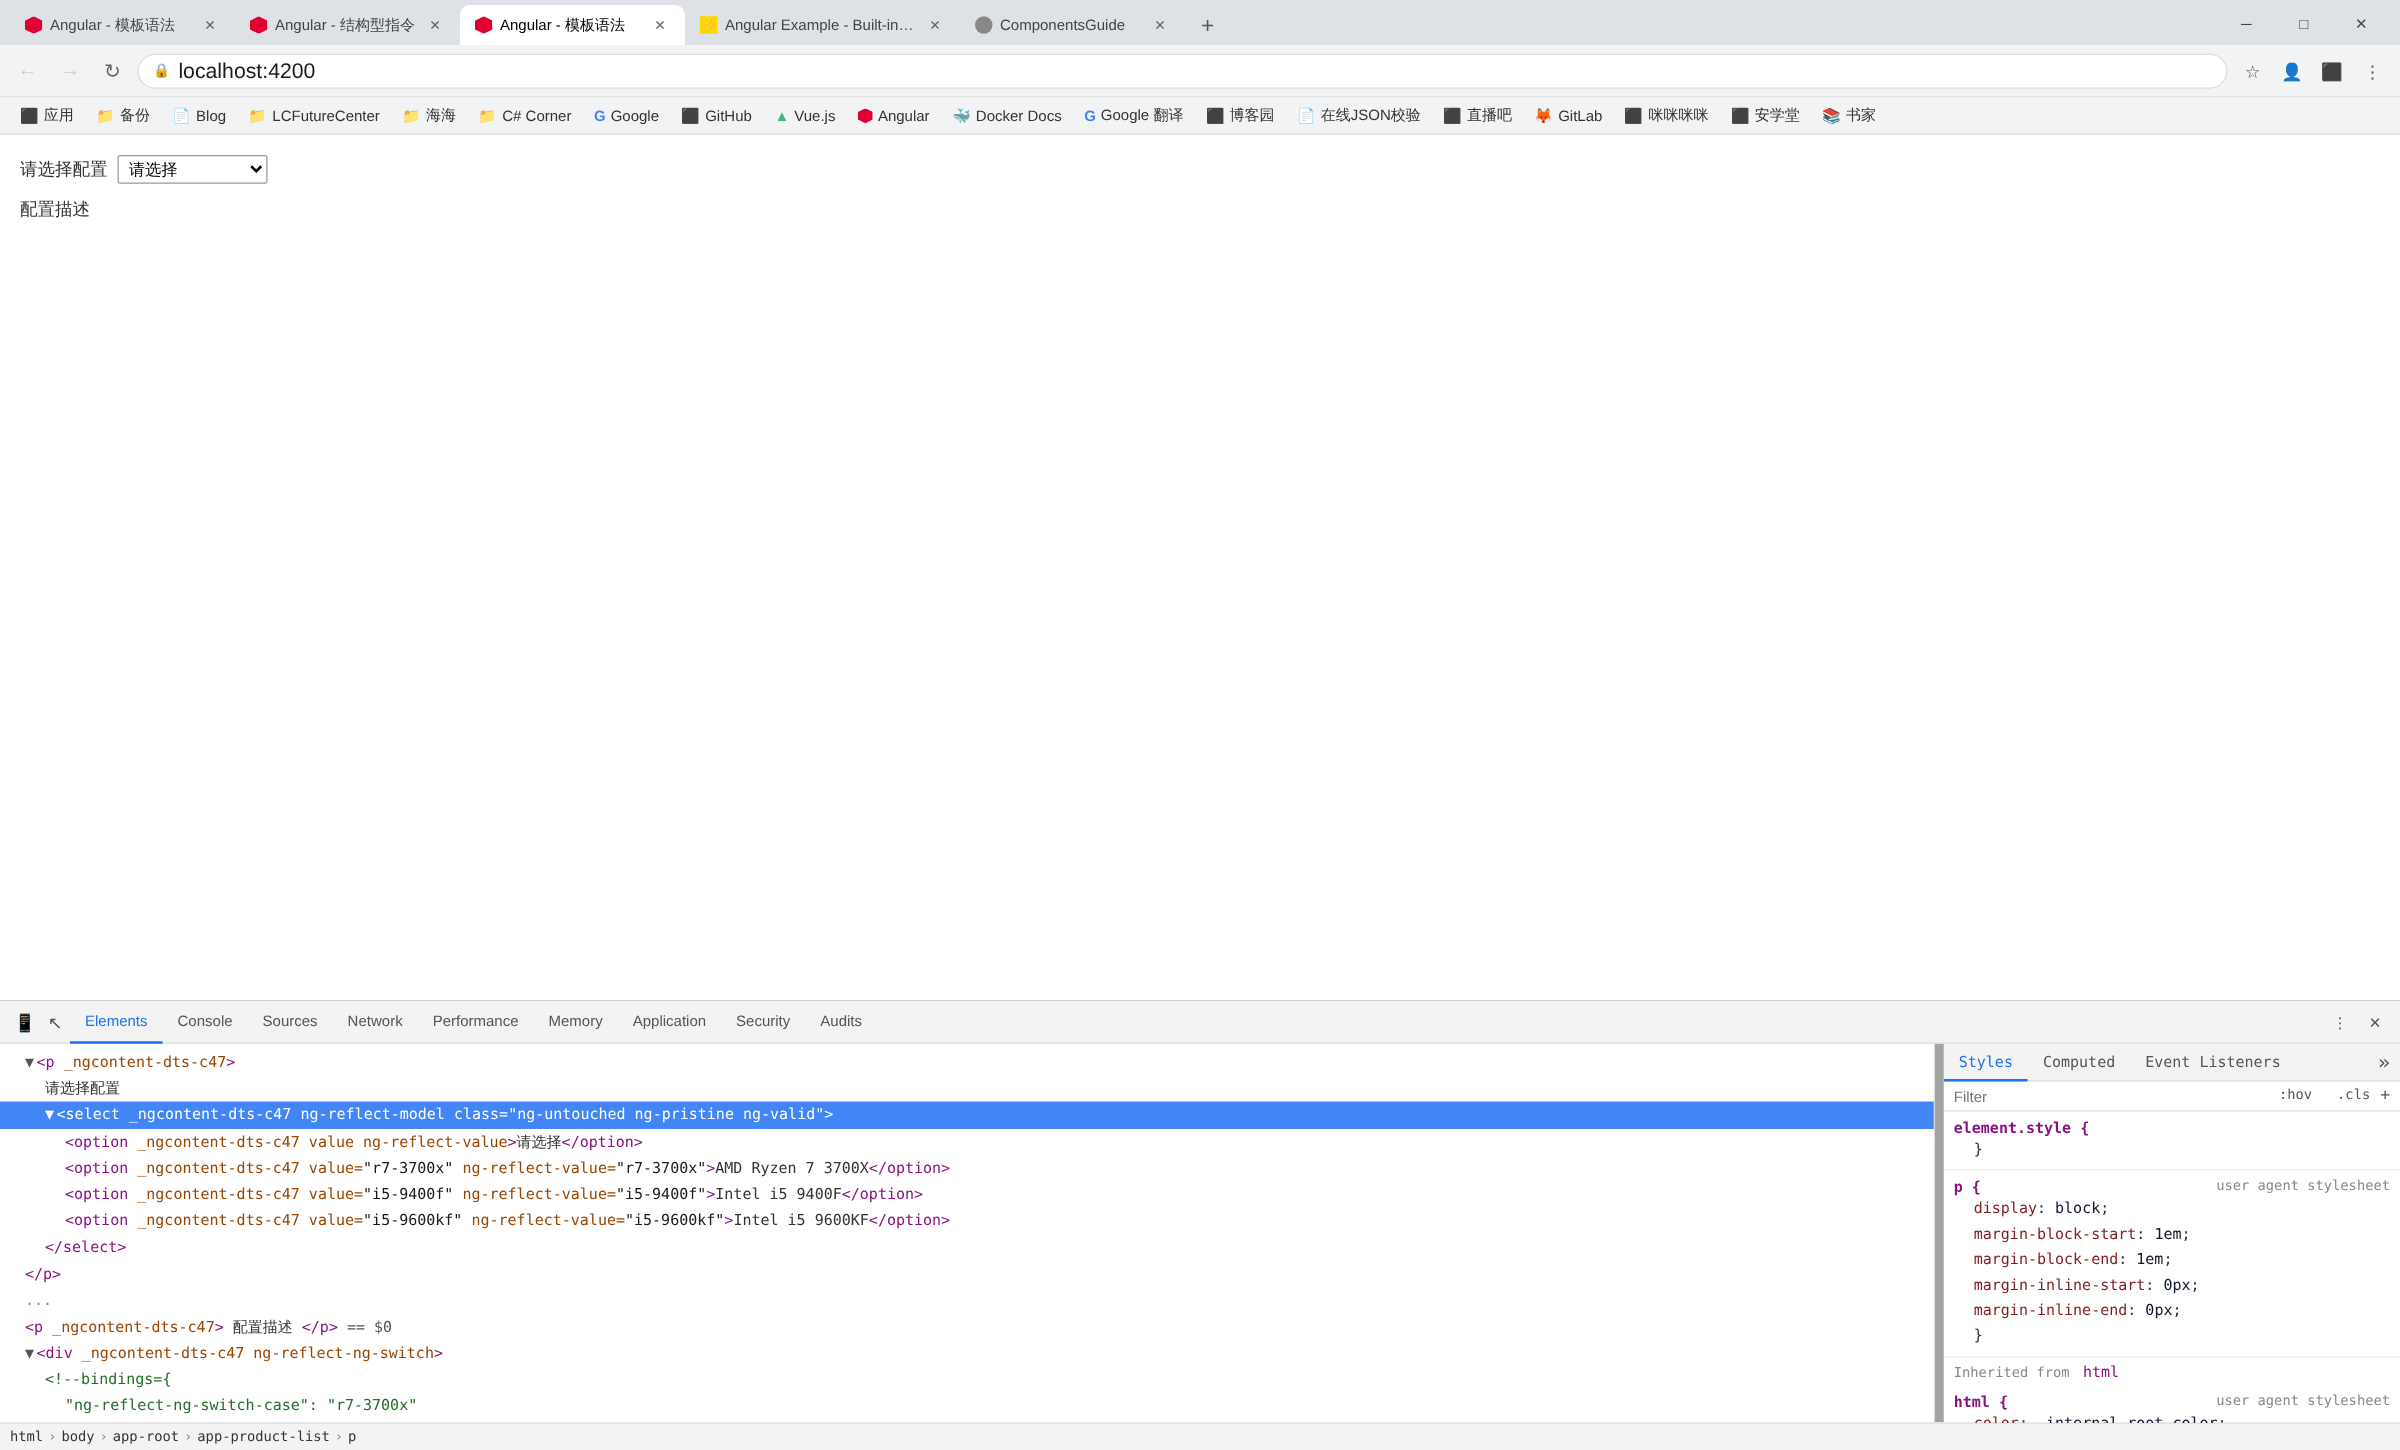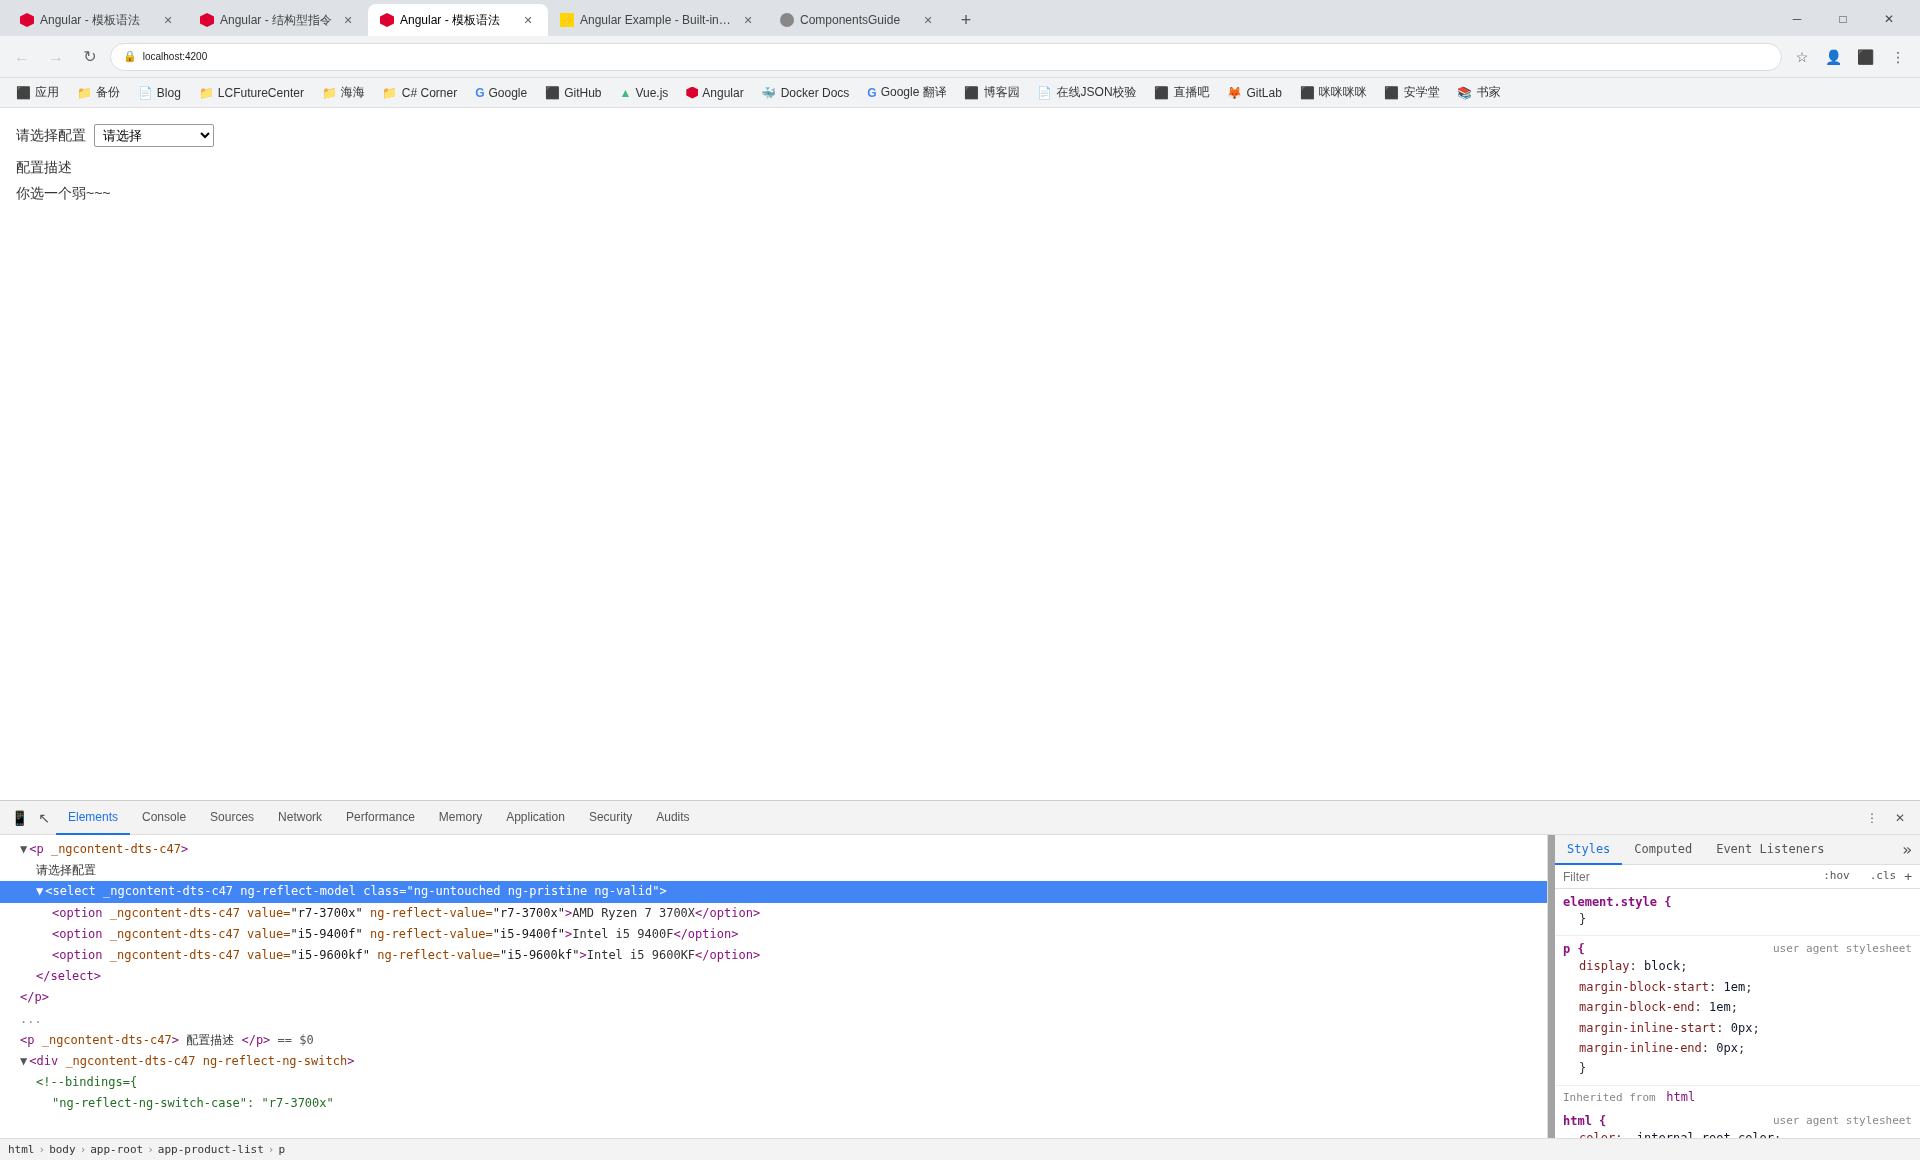--- a/index.html
+++ b/index.html
@@ -116,21 +116,21 @@
       border: 1px solid #ddd;
       border-radius: 14px;
       display: flex;
       align-items: center;
       padding: 0 12px;
       font-size: 13px;
       color: #333;
       gap: 6px;
     }
     .url-lock { font-size: 11px; color: #555; }
-    .url-text { flex: 1; color: #1a1a1a; font-size: 10px; }
+    .url-text { flex: 1; color: #1a1a1a; font-size: 17px; }
     .toolbar-icons {
       display: flex;
       gap: 4px;
       align-items: center;
     }
     .toolbar-icon {
       width: 28px;
       height: 28px;
       display: flex;
       align-items: center;
@@ -545,21 +545,20 @@
       <div class="select-row">
         <span class="select-label">请选择配置</span>
         <select class="select-dropdown">
           <option>请选择</option>
           <option>AMD Ryzen 7 3700X</option>
           <option>Intel i5 9400F</option>
           <option>Intel i5 9600KF</option>
         </select>
       </div>
       <p class="config-desc">配置描述</p>
-      <p class="config-msg">你选一个弱~~~</p>
     </div>
 
     <div class="devtools">
 
       <div class="devtools-toolbar">
         <div class="devtools-action" style="font-size:14px;">📱</div>
         <div class="devtools-action" style="font-size:14px;">↖</div>
         <div class="devtools-tab active">Elements</div>
         <div class="devtools-tab">Console</div>
         <div class="devtools-tab">Sources</div>
@@ -582,20 +581,23 @@
           <div class="elem-line indent1">
             <span class="triangle">▼</span><span class="tag">&lt;p</span> <span class="attr-name">_ngcontent-dts-c47</span><span class="tag">&gt;</span>
           </div>
           <div class="elem-line indent2">
             <span class="text-content">请选择配置</span>
           </div>
           <div class="elem-line indent2 selected">
             <span class="triangle">▼</span><span>&lt;select</span> <span>_ngcontent-dts-c47</span> <span>ng-reflect-model</span> <span>class=</span><span>"ng-untouched ng-pristine ng-valid"</span><span>&gt;</span>
           </div>
           <div class="elem-line indent3">
+            <span class="tag">&lt;option</span> <span class="attr-name">_ngcontent-dts-c47</span> <span class="attr-name">value</span> <span class="attr-name">ng-reflect-value</span><span class="tag">&gt;</span><span class="text-content">请选择</span><span class="tag">&lt;/option&gt;</span>
+          </div>
+          <div class="elem-line indent3">
             <span class="tag">&lt;option</span> <span class="attr-name">_ngcontent-dts-c47</span> <span class="attr-name">value=</span><span class="attr-val">"r7-3700x"</span> <span class="attr-name">ng-reflect-value=</span><span class="attr-val">"r7-3700x"</span><span class="tag">&gt;</span><span class="text-content">AMD Ryzen 7 3700X</span><span class="tag">&lt;/option&gt;</span>
           </div>
           <div class="elem-line indent3">
             <span class="tag">&lt;option</span> <span class="attr-name">_ngcontent-dts-c47</span> <span class="attr-name">value=</span><span class="attr-val">"i5-9400f"</span> <span class="attr-name">ng-reflect-value=</span><span class="attr-val">"i5-9400f"</span><span class="tag">&gt;</span><span class="text-content">Intel i5 9400F</span><span class="tag">&lt;/option&gt;</span>
           </div>
           <div class="elem-line indent3">
             <span class="tag">&lt;option</span> <span class="attr-name">_ngcontent-dts-c47</span> <span class="attr-name">value=</span><span class="attr-val">"i5-9600kf"</span> <span class="attr-name">ng-reflect-value=</span><span class="attr-val">"i5-9600kf"</span><span class="tag">&gt;</span><span class="text-content">Intel i5 9600KF</span><span class="tag">&lt;/option&gt;</span>
           </div>
           <div class="elem-line indent2">
             <span class="tag">&lt;/select&gt;</span>

